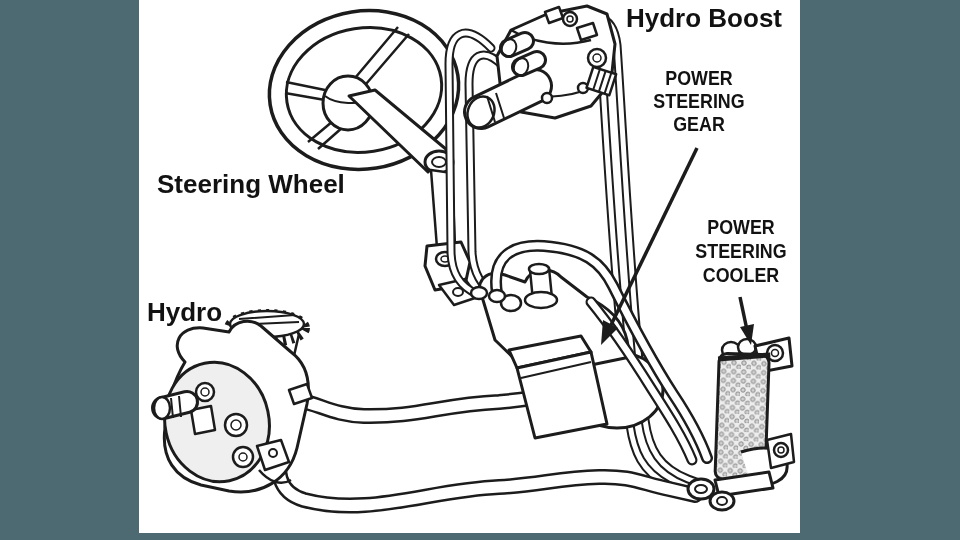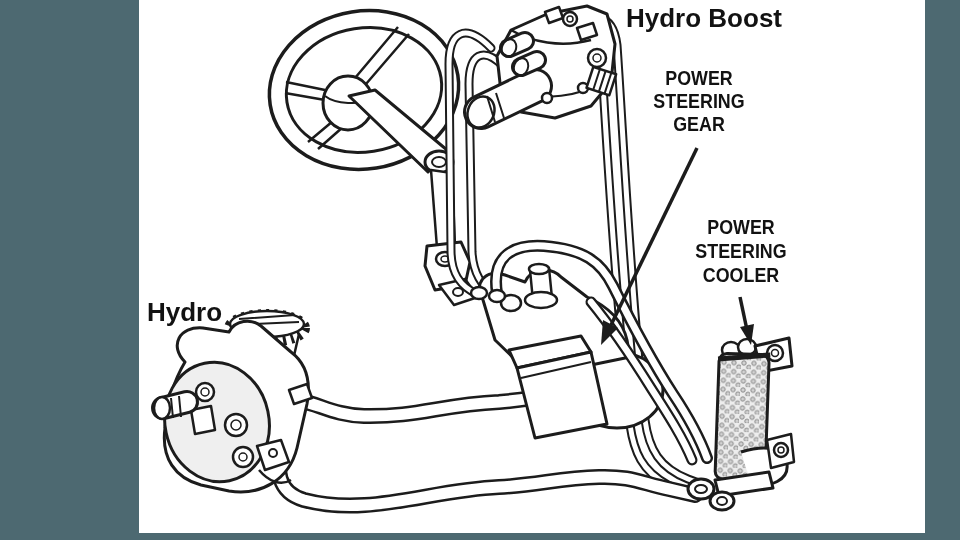--- a/index.html
+++ b/index.html
@@ -4,21 +4,21 @@
 <style>
   html,body{margin:0;padding:0;}
   body{
     width:960px;height:540px;overflow:hidden;
     background:#4d6971;
     font-family:"Liberation Sans", sans-serif;
     position:relative;
   }
   .stage{position:absolute;inset:0;}
   .canvas{
-    position:absolute;left:139px;top:0;width:786px;height:533px;
+    position:absolute;left:139px;top:0;width:661px;height:533px;
     background:#ffffff;
   }
   .canvas svg{position:absolute;left:0;top:0;}
   .label{
     position:absolute;color:#121212;font-weight:bold;white-space:nowrap;
     -webkit-user-select:none;user-select:none;
   }
   .label-big{font-size:26px;letter-spacing:0px;}
   .label-caps{
     font-size:21px;text-align:center;line-height:23px;
@@ -218,17 +218,18 @@
       <div>STEERING</div>
       <div>GEAR</div>
     </div>
 
     <div class="label label-caps" style="left:537px;top:215px;width:130px;line-height:24px;">
       <div>POWER</div>
       <div>STEERING</div>
       <div>COOLER</div>
     </div>
 
+    <div class="label label-big" style="left:18px;top:169px;">Steering Wheel</div>
 
     <div class="label label-big" style="left:8px;top:297px;">Hydro</div>
 
   </div>
 </div>
 
 </body></html>

